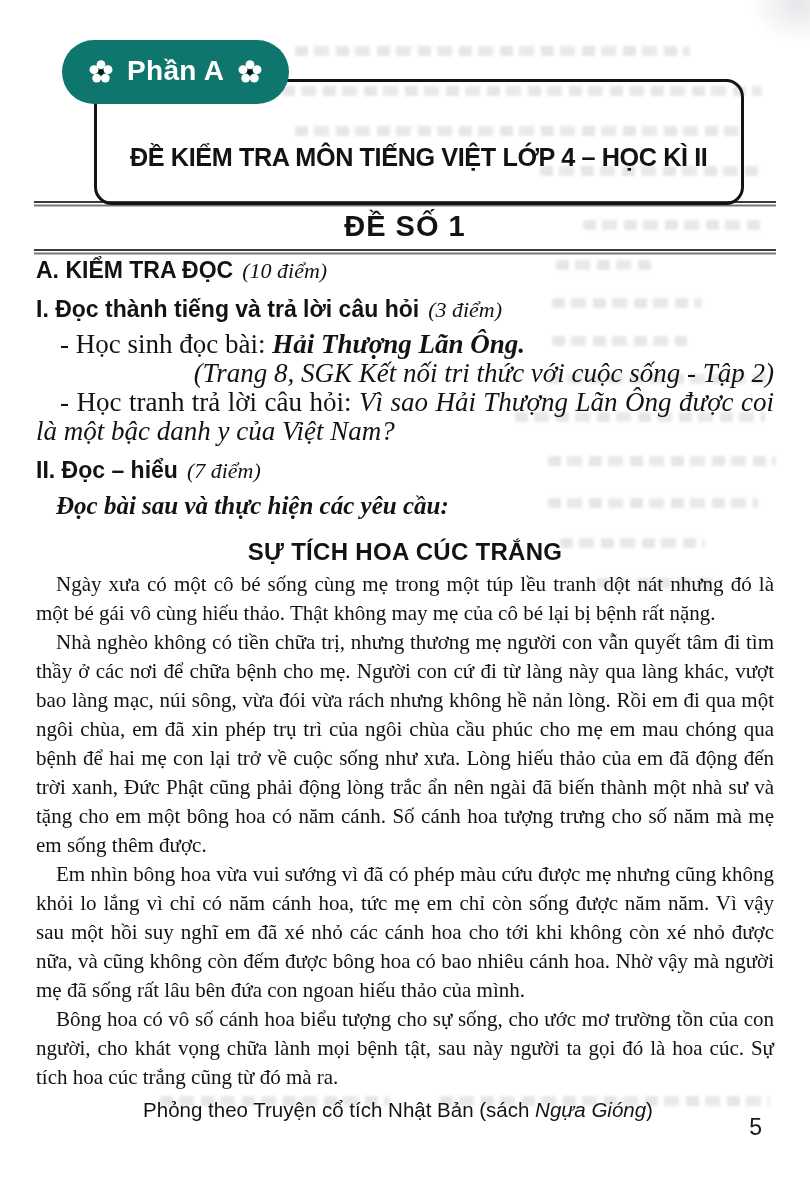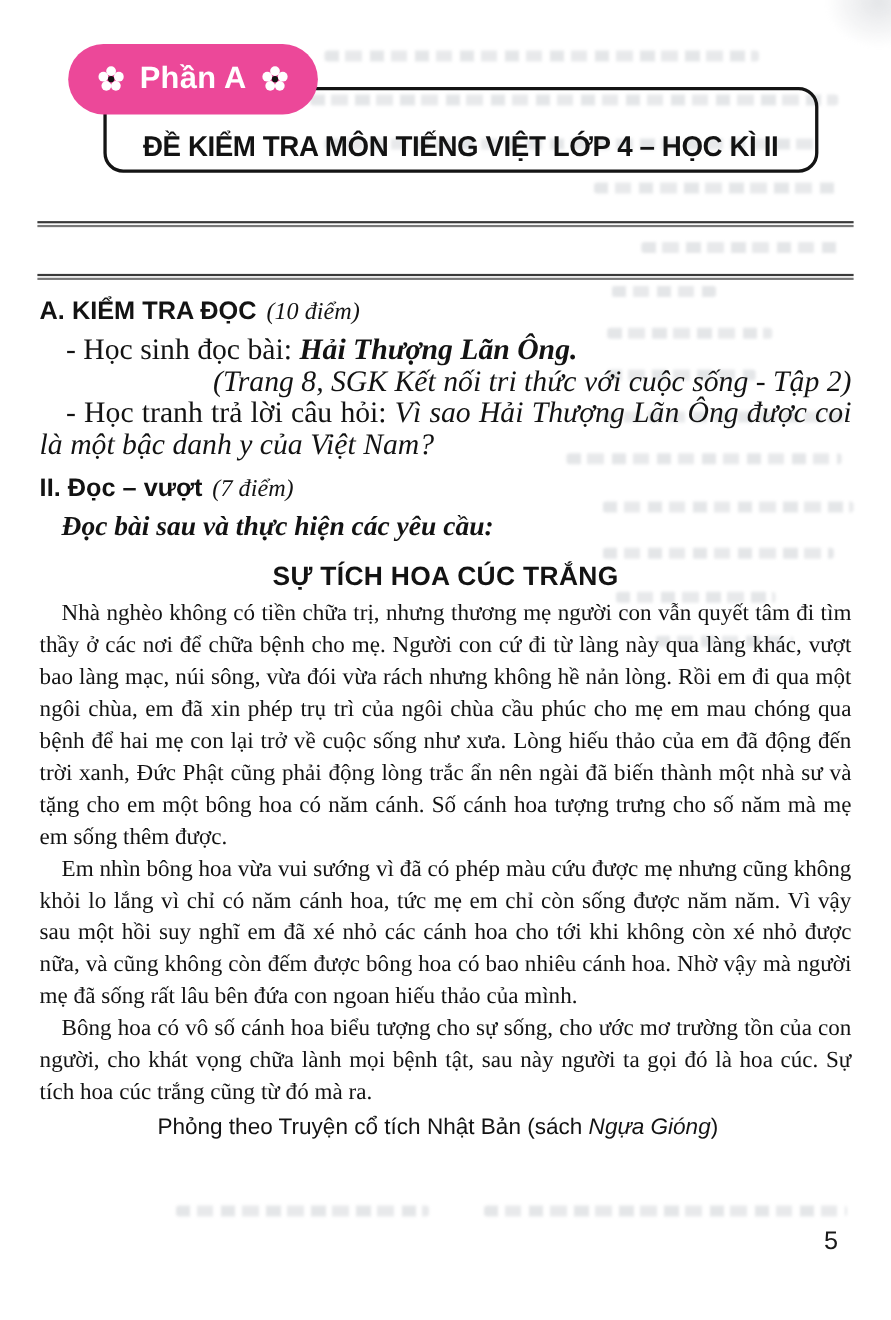--- a/index.html
+++ b/index.html
@@ -21,34 +21,34 @@
   }
   .corner-smudge{
     position:absolute;top:-8px;right:-10px;width:70px;height:52px;
     background:radial-gradient(ellipse at 70% 20%,#c9ccd1 0%,rgba(255,255,255,0) 70%);
     opacity:.5;filter:blur(2px);pointer-events:none;
   }
 
   
   .part-badge{
     position:absolute;left:62px;top:40px;height:64px;
-    background:#ec4899;border-radius:34px;
+    background:#0f766e;border-radius:34px;
     display:flex;align-items:center;gap:13px;padding:0 26px;
     z-index:3;
   }
   .part-badge .label{
     color:#ffffff;
     font-family:"Liberation Sans","DejaVu Sans",sans-serif;
     font-weight:700;font-size:28px;letter-spacing:.3px;
     padding-bottom:2px;
   }
   .flower{width:26px;height:26px;display:block;}
 
   .title-box{
-    position:absolute;left:94px;top:79px;width:650px;height:78px;
+    position:absolute;left:94px;top:79px;width:650px;height:126px;
     border:3.5px solid #141414;border-radius:18px;
     box-sizing:border-box;z-index:2;background:transparent;
     display:flex;align-items:center;justify-content:center;
     padding:30px 14px 0 14px;
   }
   .title-box .main-title{
     font-family:"Liberation Sans","DejaVu Sans",sans-serif;
     font-weight:700;font-size:26px;letter-spacing:-.4px;
     white-space:nowrap;display:inline-block;transform:scaleX(.97);
     color:#131313;text-align:center;
@@ -61,21 +61,21 @@
   }
   .rule-top{top:201px;}
   .rule-bottom{top:249px;}
   .exam-number{
     position:absolute;left:0;top:210px;width:810px;text-align:center;
     font-family:"Liberation Sans","DejaVu Sans",sans-serif;
     font-weight:700;font-size:29px;letter-spacing:1px;color:#131313;
   }
 
   
-  .flow{position:absolute;left:36px;top:266px;width:738px;}
+  .flow{position:absolute;left:36px;top:254px;width:738px;}
   .sec-head{
     font-family:"Liberation Sans","DejaVu Sans",sans-serif;
     font-weight:700;font-size:23px;line-height:32px;margin:0;color:#131313;
   }
   .sec-head.mt6{margin-top:6px;}
   .sec-head.mt8{margin-top:8px;}
   .points{
     font-family:"Liberation Serif","DejaVu Serif",serif;
     font-weight:400;font-style:italic;font-size:22px;letter-spacing:0;
     margin-left:9px;
@@ -151,39 +151,42 @@
       </g>
       <circle cx="12" cy="12" r="2.6" fill="#141414"></circle>
     </svg>
   </div>
 
   <div class="title-box">
     <span class="main-title">ĐỀ KIỂM TRA MÔN TIẾNG VIỆT LỚP 4 – HỌC KÌ II</span>
   </div>
 
   <div class="rule rule-top"></div>
+  <div class="exam-number">ĐỀ SỐ 1</div>
   <div class="rule rule-bottom"></div>
 
   <div class="flow">
 
     <h2 class="sec-head"><span>A. KIỂM TRA ĐỌC</span><span class="points">(10 điểm)</span></h2>
 
+    <h2 class="sec-head mt6"><span>I. Đọc thành tiếng và trả lời câu hỏi</span><span class="points">(3 điểm)</span></h2>
 
     <p class="body-line read-line"><span>- Học sinh đọc bài: </span><span class="book-title">Hải Thượng Lãn Ông.</span></p>
 
     <p class="body-line source-line">(Trang 8, SGK Kết nối tri thức với cuộc sống - Tập 2)</p>
 
     <p class="body-line question-line"><span>- Học tranh trả lời câu hỏi: </span><span class="q-italic">Vì sao Hải Thượng Lãn Ông được coi là một bậc danh y của Việt Nam?</span></p>
 
-    <h2 class="sec-head mt8"><span>II. Đọc – vượt</span><span class="points">(7 điểm)</span></h2>
+    <h2 class="sec-head mt8"><span>II. Đọc – hiểu</span><span class="points">(7 điểm)</span></h2>
 
     <p class="body-line instruction">Đọc bài sau và thực hiện các yêu cầu:</p>
 
     <h3 class="story-title">SỰ TÍCH HOA CÚC TRẮNG</h3>
 
+    <p class="para">Ngày xưa có một cô bé sống cùng mẹ trong một túp lều tranh dột nát nhưng đó là một bé gái vô cùng hiếu thảo. Thật không may mẹ của cô bé lại bị bệnh rất nặng.</p>
     <p class="para">Nhà nghèo không có tiền chữa trị, nhưng thương mẹ người con vẫn quyết tâm đi tìm thầy ở các nơi để chữa bệnh cho mẹ. Người con cứ đi từ làng này qua làng khác, vượt bao làng mạc, núi sông, vừa đói vừa rách nhưng không hề nản lòng. Rồi em đi qua một ngôi chùa, em đã xin phép trụ trì của ngôi chùa cầu phúc cho mẹ em mau chóng qua bệnh để hai mẹ con lại trở về cuộc sống như xưa. Lòng hiếu thảo của em đã động đến trời xanh, Đức Phật cũng phải động lòng trắc ẩn nên ngài đã biến thành một nhà sư và tặng cho em một bông hoa có năm cánh. Số cánh hoa tượng trưng cho số năm mà mẹ em sống thêm được.</p>
     <p class="para">Em nhìn bông hoa vừa vui sướng vì đã có phép màu cứu được mẹ nhưng cũng không khỏi lo lắng vì chỉ có năm cánh hoa, tức mẹ em chỉ còn sống được năm năm. Vì vậy sau một hồi suy nghĩ em đã xé nhỏ các cánh hoa cho tới khi không còn xé nhỏ được nữa, và cũng không còn đếm được bông hoa có bao nhiêu cánh hoa. Nhờ vậy mà người mẹ đã sống rất lâu bên đứa con ngoan hiếu thảo của mình.</p>
     <p class="para">Bông hoa có vô số cánh hoa biểu tượng cho sự sống, cho ước mơ trường tồn của con người, cho khát vọng chữa lành mọi bệnh tật, sau này người ta gọi đó là hoa cúc. Sự tích hoa cúc trắng cũng từ đó mà ra.</p>
 
     <p class="attribution"><span>Phỏng theo Truyện cổ tích Nhật Bản (sách </span><span class="book">Ngựa Gióng</span><span>)</span></p>
 
   </div>
 
   <div class="page-number">5</div>
 

